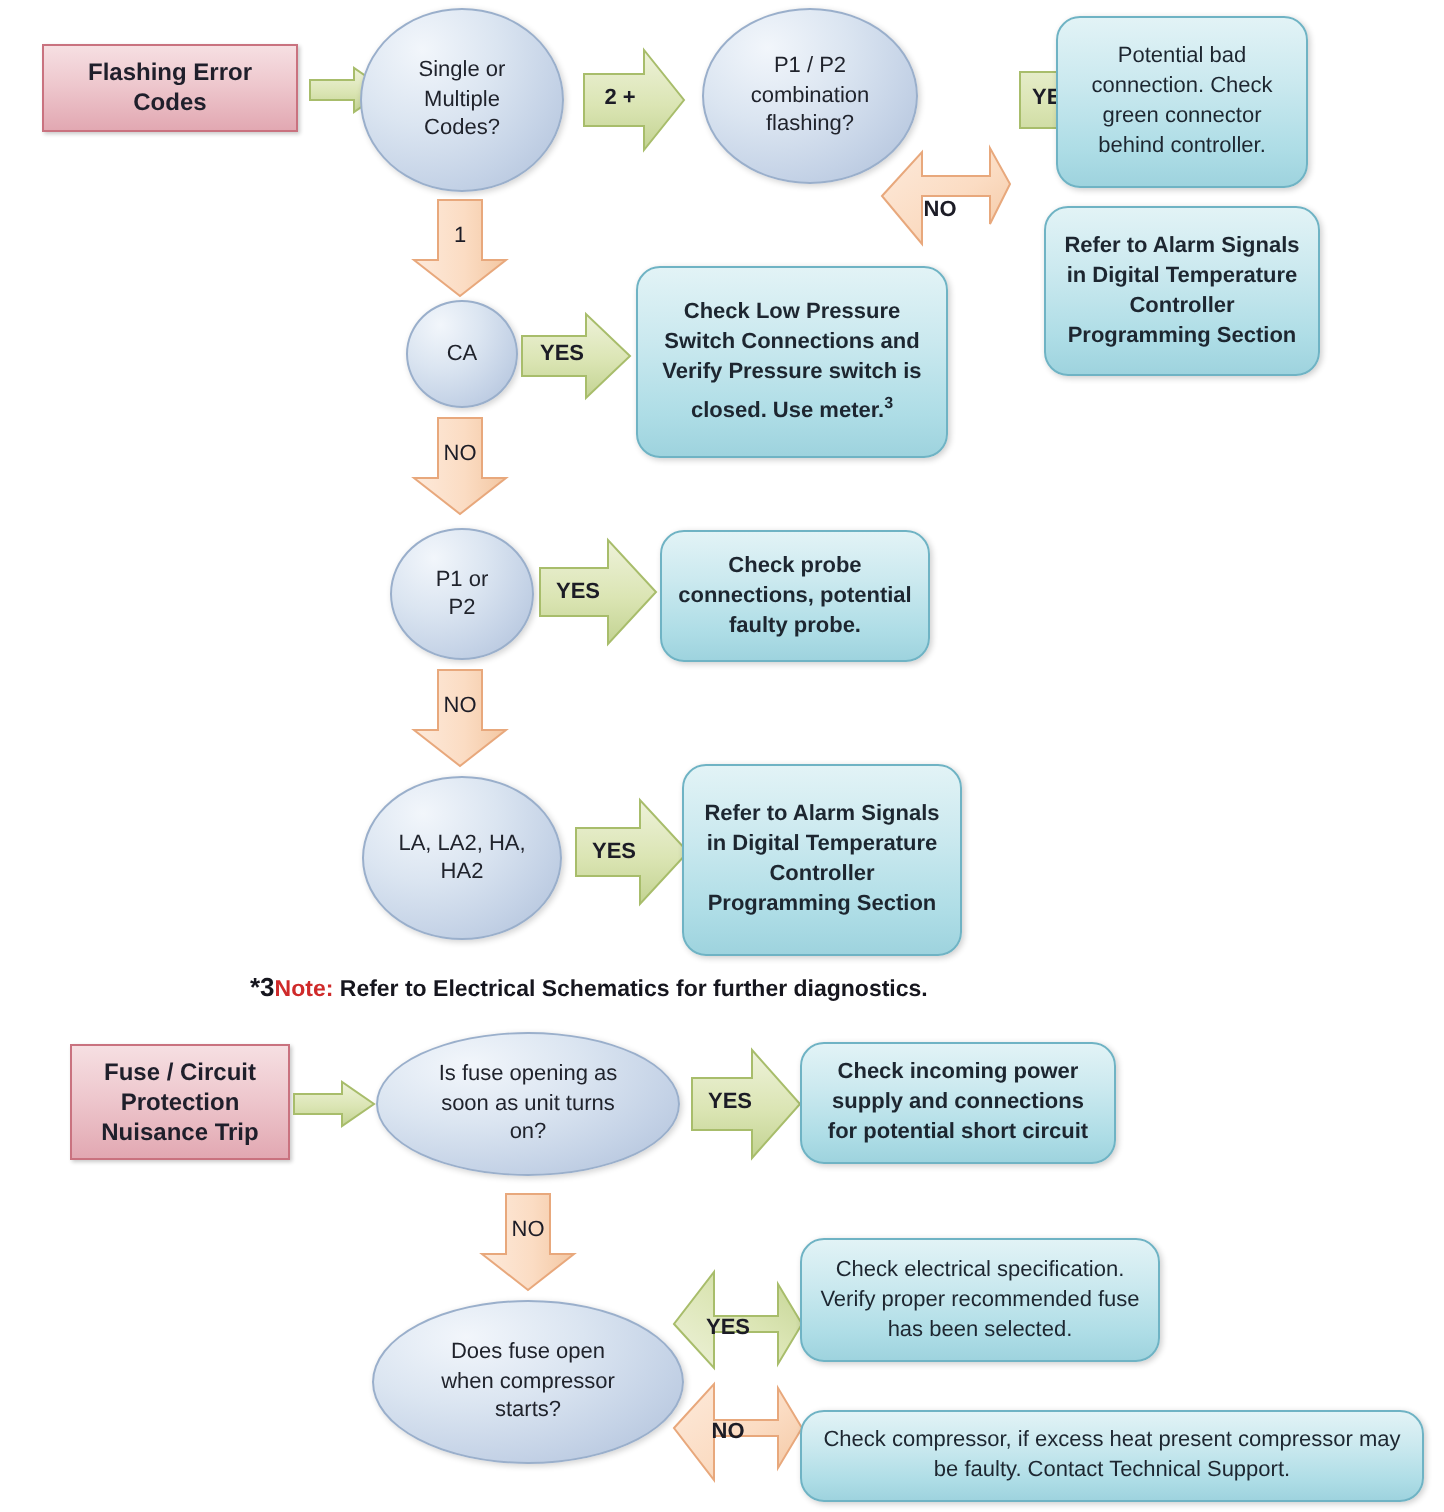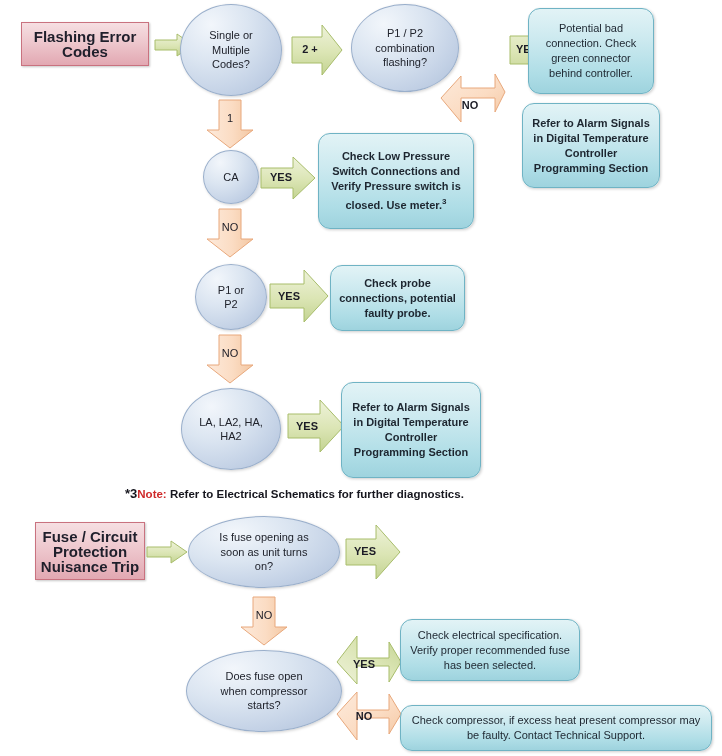--- a/index.html
+++ b/index.html
@@ -22,21 +22,21 @@
   
   .start-box {
     background: linear-gradient(to bottom, #f6dfe2 0%, #eec8ce 45%, #e2a8b2 100%);
     border: 1px solid #c9727f;
     display: flex;
     align-items: center;
     justify-content: center;
     text-align: center;
     color: #1f1f2b;
     font-weight: bold;
-    font-size: 15px;
+    font-size: 12px;
     line-height: 15px;
     box-shadow: 1px 1px 2px rgba(0,0,0,0.22);
     padding: 2px 4px;
   }
 
   
   .decision {
     background: radial-gradient(ellipse at 30% 22%, #f2f6fb 0%, #dbe5f1 38%, #c4d2e6 70%, #aebfd9 100%);
     border: 1px solid #9aafcb;
     border-radius: 50%;
@@ -292,20 +292,23 @@
 on?</span>
   </div>
 
   <div class="arrow" style="left:346px; top:525px; width:54px; height:54px;">
     <svg width="54" height="54" viewBox="0 0 54 54">
       <path d="M0,14 L30,14 L30,0 L54,27 L30,54 L30,40 L0,40 Z" fill="url(#gGrn4)" stroke="#a8bd6b" stroke-width="1"></path>
     </svg>
   </div>
   <div class="arrow-label" style="left:350px; top:545px; width:30px;">YES</div>
 
+  <div class="node action" style="left:400px; top:521px; width:158px; height:61px;">
+    <span>Check incoming power supply and connections for potential short circuit</span>
+  </div>
 
   <div class="arrow" style="left:241px; top:597px; width:46px; height:48px;">
     <svg width="46" height="48" viewBox="0 0 46 48">
       <path d="M12,0 L34,0 L34,30 L46,30 L23,48 L0,30 L12,30 Z" fill="url(#gOrg2)" stroke="#e8a87c" stroke-width="1"></path>
     </svg>
   </div>
   <div class="arrow-label thin" style="left:249px; top:609px; width:30px;">NO</div>
 
   <div class="node decision" style="left:186px; top:650px; width:156px; height:82px;">
     <span style="white-space:pre-line;">Does fuse open

